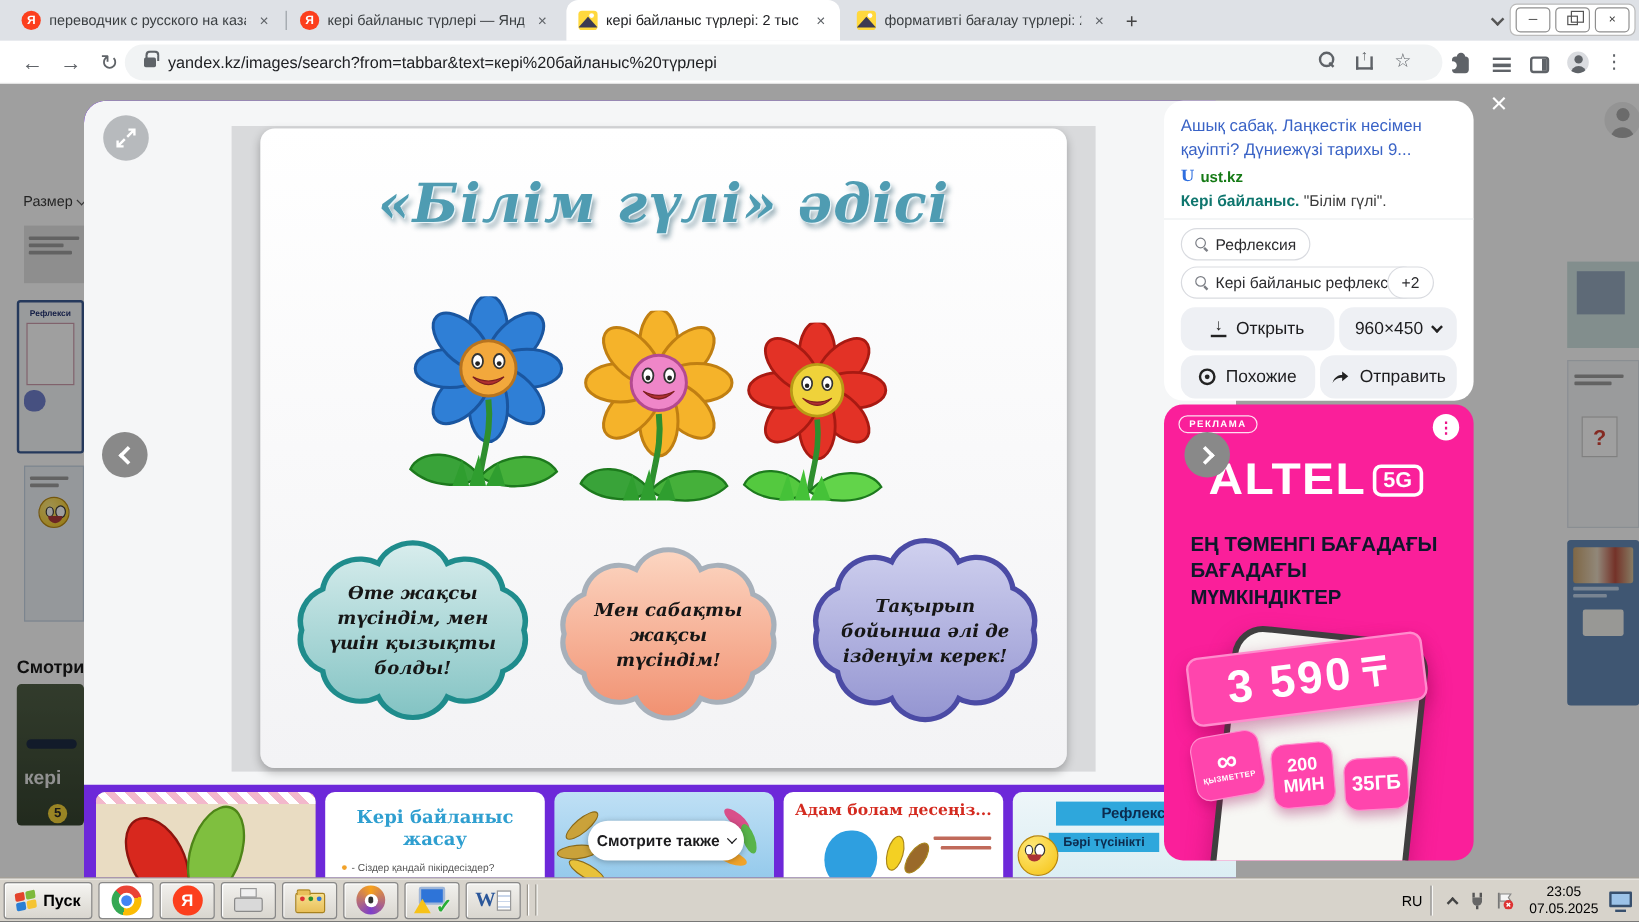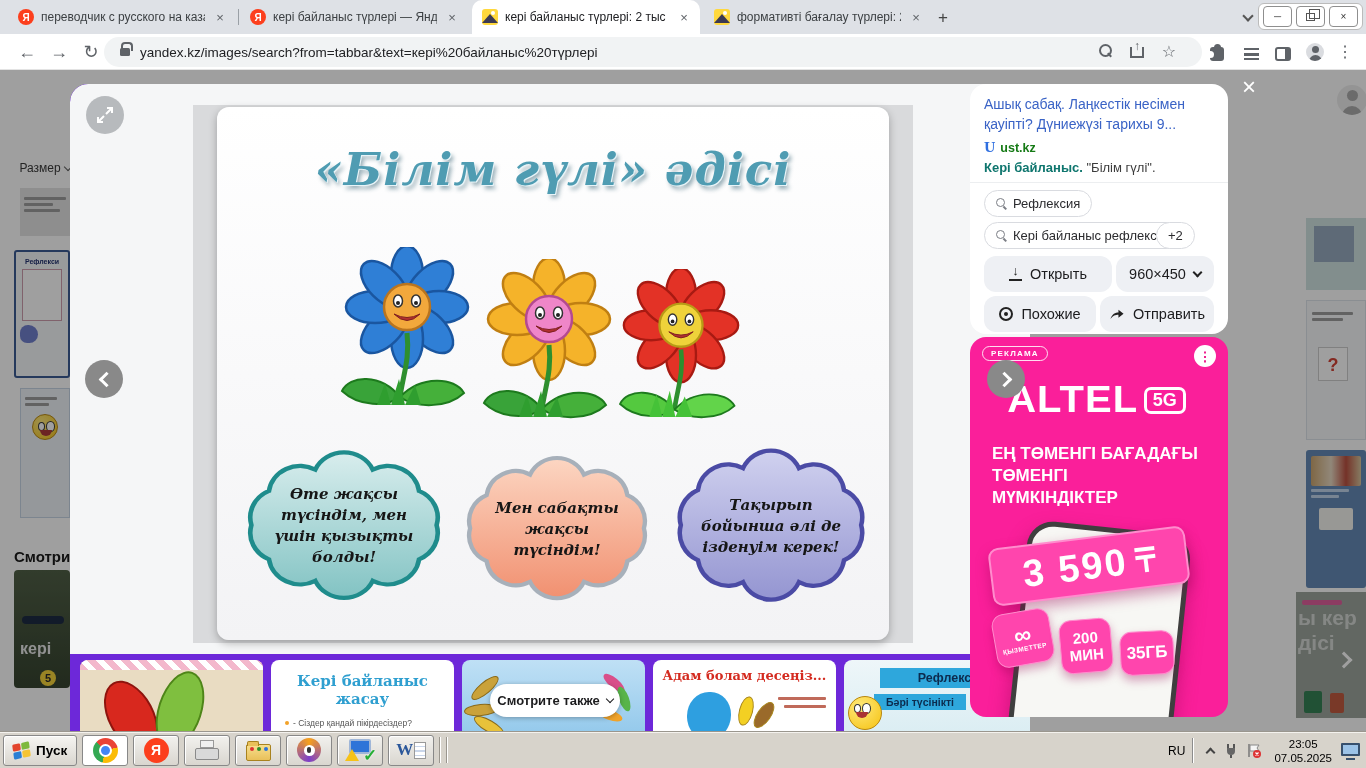--- a/index.html
+++ b/index.html
@@ -166,21 +166,21 @@
   .sim-ic::before{content:"";position:absolute;left:3px;top:3px;width:4px;height:4px;border-radius:50%;background:#222}
   .chev-d{width:7px;height:7px;border-right:2px solid #222;border-bottom:2px solid #222;transform:rotate(45deg);margin-top:-4px}
 
   
   #ad-card{position:absolute;left:970px;top:267px;width:258px;height:380px;background:#fa1f9a;border-radius:16px;z-index:6;overflow:hidden}
   #ad-label{position:absolute;left:12px;top:9px;border:1px solid rgba(255,255,255,.85);border-radius:9px;padding:2px 8px;font-size:8px;font-weight:bold;letter-spacing:1.2px;color:#fff}
   #ad-dots{position:absolute;right:12px;top:8px;width:22px;height:22px;border-radius:50%;background:#fff;color:#ec1489;display:flex;align-items:center;justify-content:center;font-weight:bold;font-size:13px;cursor:pointer}
   #ad-brand-row{position:absolute;left:0;right:0;top:42px;display:flex;align-items:center;justify-content:center;gap:10px;cursor:pointer}
   .ad-brand{font-size:37px;font-weight:800;color:#fff;letter-spacing:1px;transform:scaleX(1.08)}
   .ad-5g{border:3px solid #fff;border-radius:7px;padding:0 6px;font-size:18px;font-weight:800;color:#fff}
-  #ad-headline{position:absolute;left:22px;top:106px;font-size:17px;font-weight:800;line-height:22px;color:#ffffff}
+  #ad-headline{position:absolute;left:22px;top:106px;font-size:17px;font-weight:800;line-height:22px;color:#0f172a}
   #ad-phone{position:absolute;left:46px;top:190px;width:164px;height:250px;background:#f7f7f4;border:5px solid #3f3f3f;border-radius:26px;transform:rotate(6deg);box-shadow:0 10px 20px rgba(130,0,70,.4)}
   #ad-phone::before{content:"";position:absolute;left:50%;transform:translateX(-50%);top:6px;width:40px;height:6px;border-radius:3px;background:#cfcfc9}
   #ad-price{position:absolute;left:20px;top:200px;width:198px;height:58px;background:#ff45ad;border:2px solid #ff8ccd;border-radius:10px;transform:rotate(-7deg);display:flex;align-items:center;justify-content:center;font-weight:800;font-size:38px;color:#fff;letter-spacing:2px;box-shadow:0 6px 14px rgba(150,0,80,.4);z-index:2}
   .tenge{width:20px;height:27px;position:relative;display:inline-block;margin-left:8px}
   .tenge::before{content:"";position:absolute;left:0;top:1px;width:100%;height:4.5px;background:#fff;box-shadow:0 8px 0 #fff}
   .tenge::after{content:"";position:absolute;left:8px;top:10px;width:4.5px;height:16px;background:#fff}
   .chip{position:absolute;background:#ff45ad;border:1px solid #ff8ccd;border-radius:12px;color:#fff;display:flex;flex-direction:column;align-items:center;justify-content:center;font-weight:800;box-shadow:0 5px 10px rgba(150,0,80,.35);z-index:2}
   #chip1{left:24px;top:274px;width:58px;height:54px;transform:rotate(-10deg)}
   #chip1 .inf{font-size:24px;line-height:20px}
   #chip1 .lbl{font-size:6.5px;letter-spacing:.4px}
@@ -316,28 +316,20 @@
       <div class="tline" style="width:85%"></div>
         <div class="tline" style="width:65%"></div>
       <div class="qbox"><span>?</span></div>
     </div>
     <div id="rr-t3" class="abs">
       <div class="photo"></div>
       <div class="tline" style="width:75%"></div>
         <div class="tline" style="width:55%"></div>
       <div class="wbox"></div>
     </div>
-    <div id="rr-t4" class="abs">
-      <div class="pink"></div>
-      <div class="frag">ы кер</div>
-      <div class="frag">дісі</div>
-      <div class="chev-r"></div>
-      <div class="bin-g"></div>
-      <div class="bin-r"></div>
-    </div>
 
     <div id="dim"></div>
 
     <div id="modal">
       <div id="modal-top"></div>
       <div id="expand-btn">
         <svg width="18" height="18" viewBox="0 0 18 18">
           <path d="M11 2 L16 2 L16 7 M16 2 L10 8 M7 16 L2 16 L2 11 M2 16 L8 10" stroke="#fff" stroke-width="2" fill="none"></path>
         </svg>
       </div>
@@ -545,21 +537,21 @@
 
     <div id="ad-card">
       <div id="ad-label">РЕКЛАМА</div>
       <div id="ad-dots">⋮</div>
       <div id="ad-brand-row">
         <span class="ad-brand">ALTEL</span>
         <span class="ad-5g">5G</span>
       </div>
       <div id="ad-headline">
         <div>ЕҢ ТӨМЕНГІ БАҒАДАҒЫ</div>
-        <div>ТӨМЕНГІ</div>
+        <div>БАҒАДАҒЫ</div>
         <div>МҮМКІНДІКТЕР</div>
       </div>
       <div id="ad-phone"></div>
       <div id="ad-price">
         <span>3 590</span>
         <span class="tenge"></span>
       </div>
       <div class="chip" id="chip1">
         <span class="inf">∞</span>
         <span class="lbl">ҚЫЗМЕТТЕР</span>

